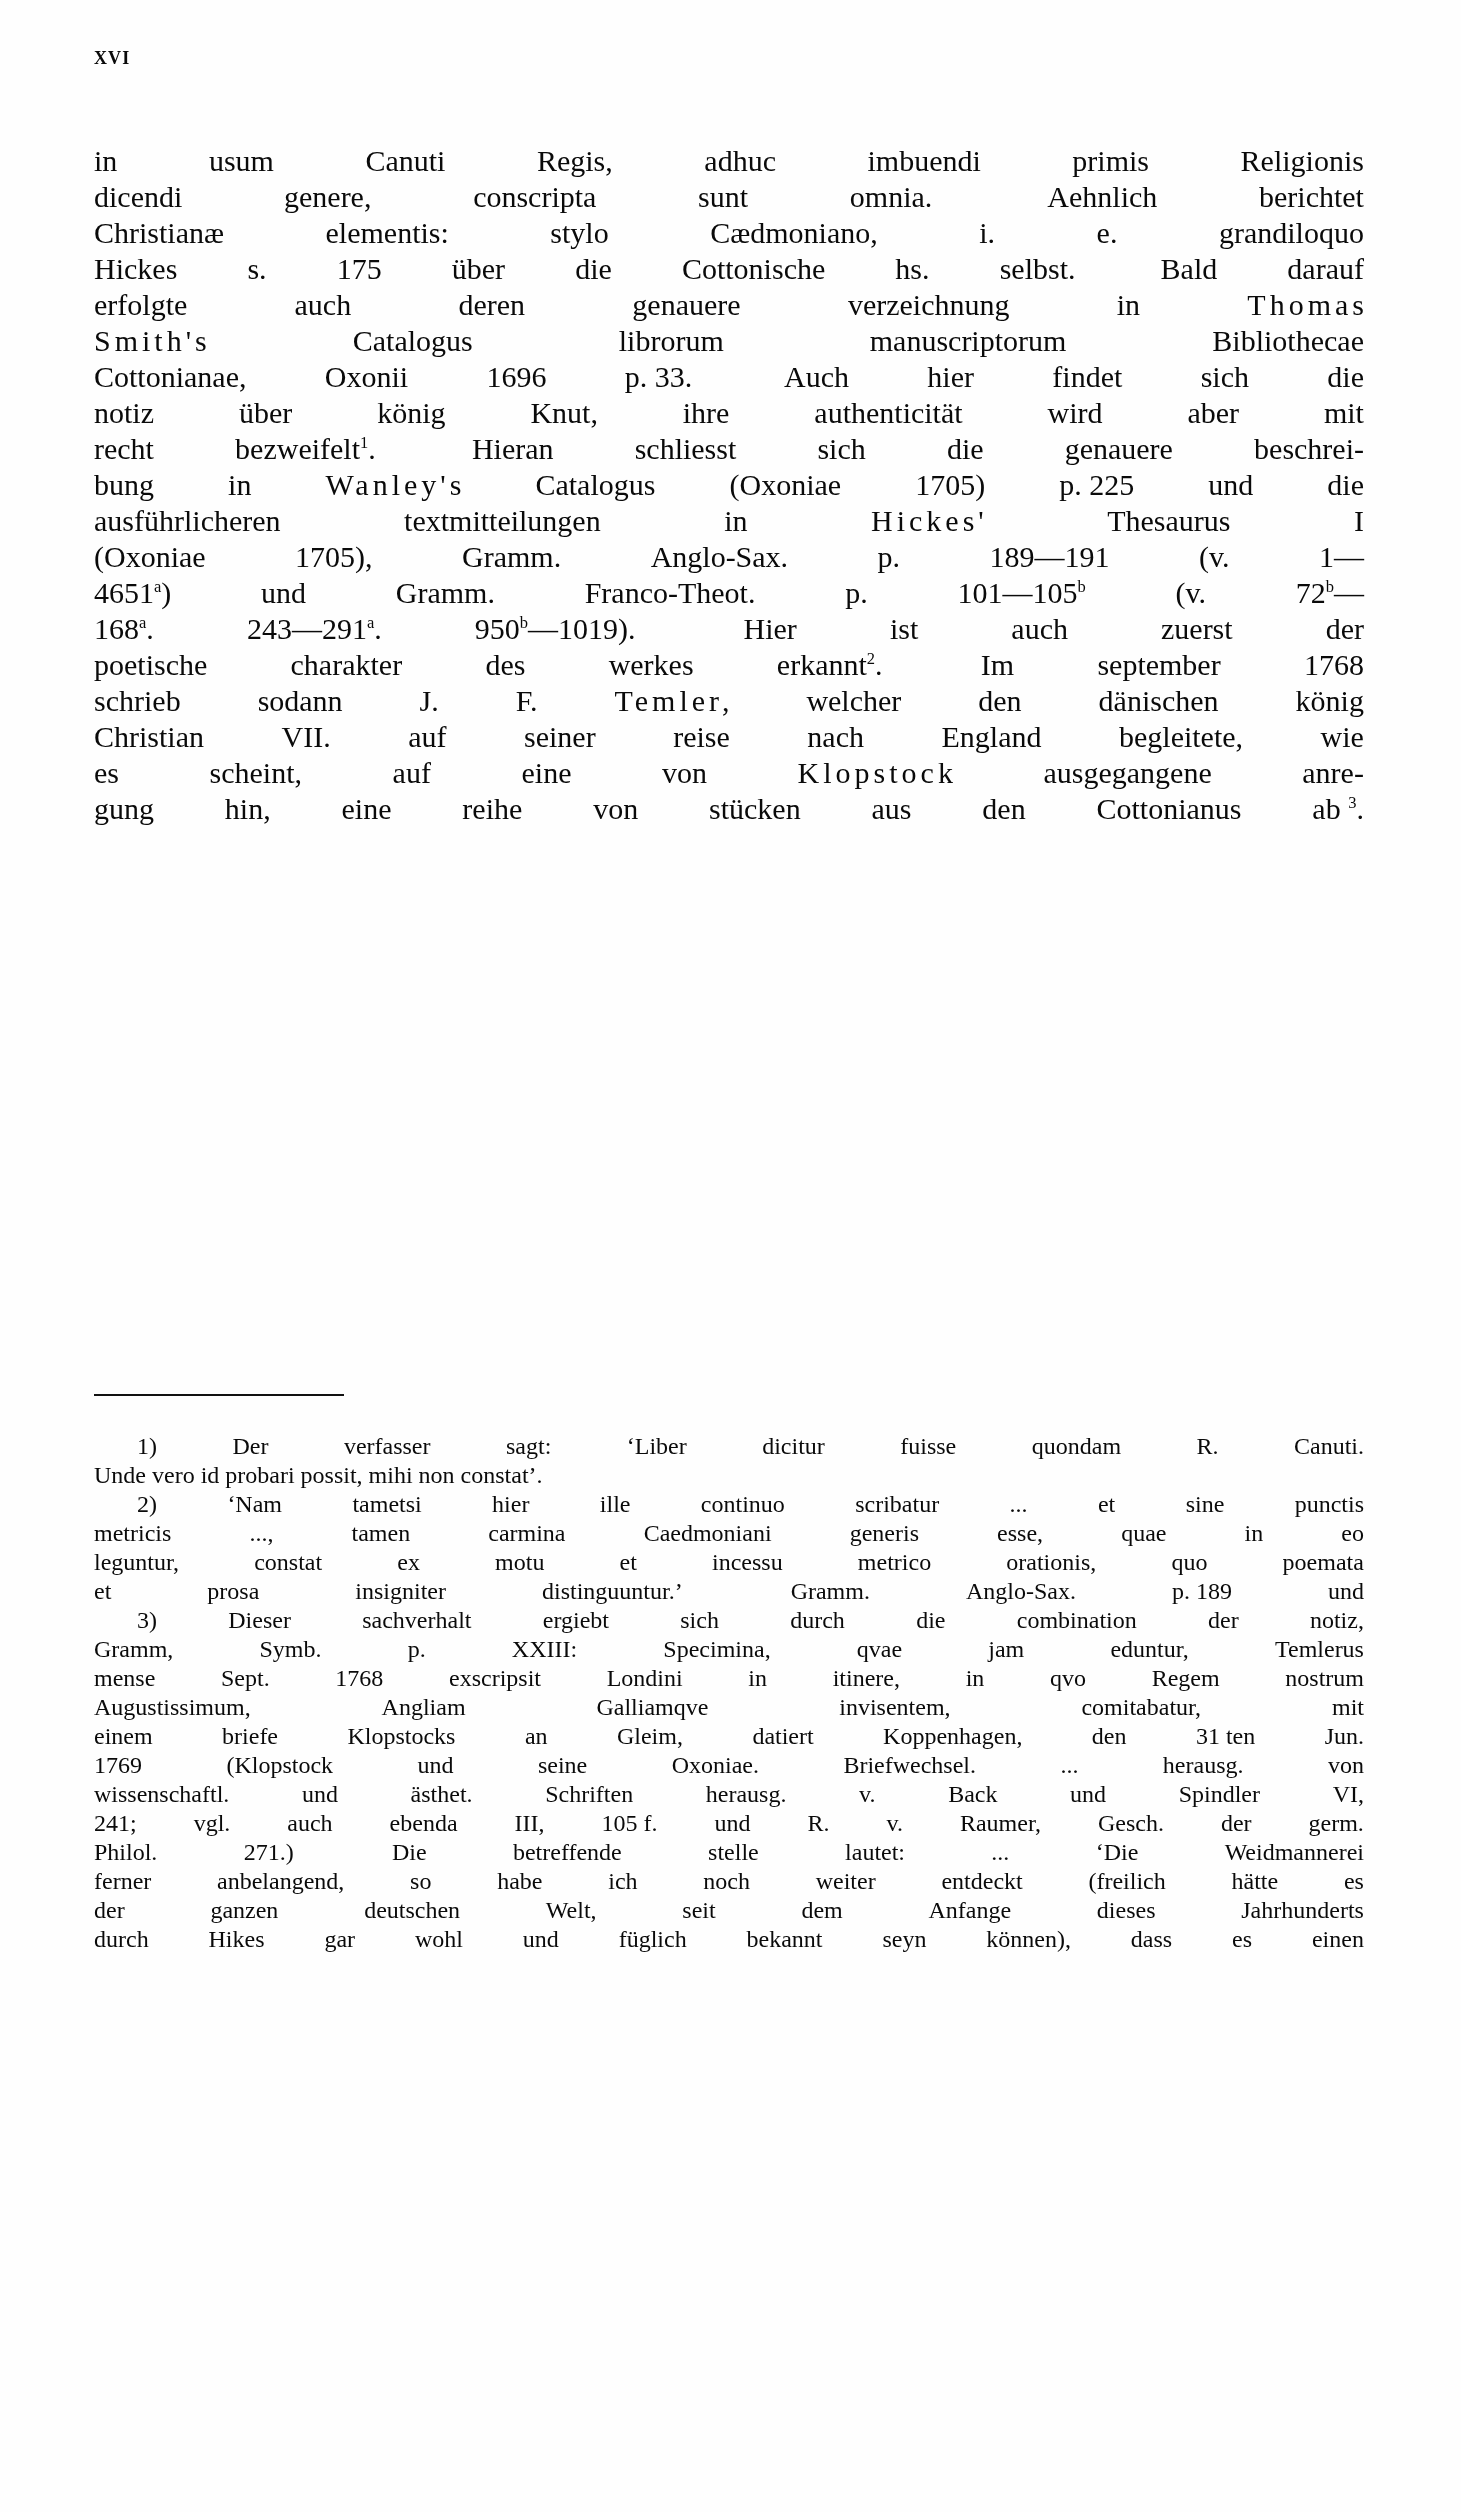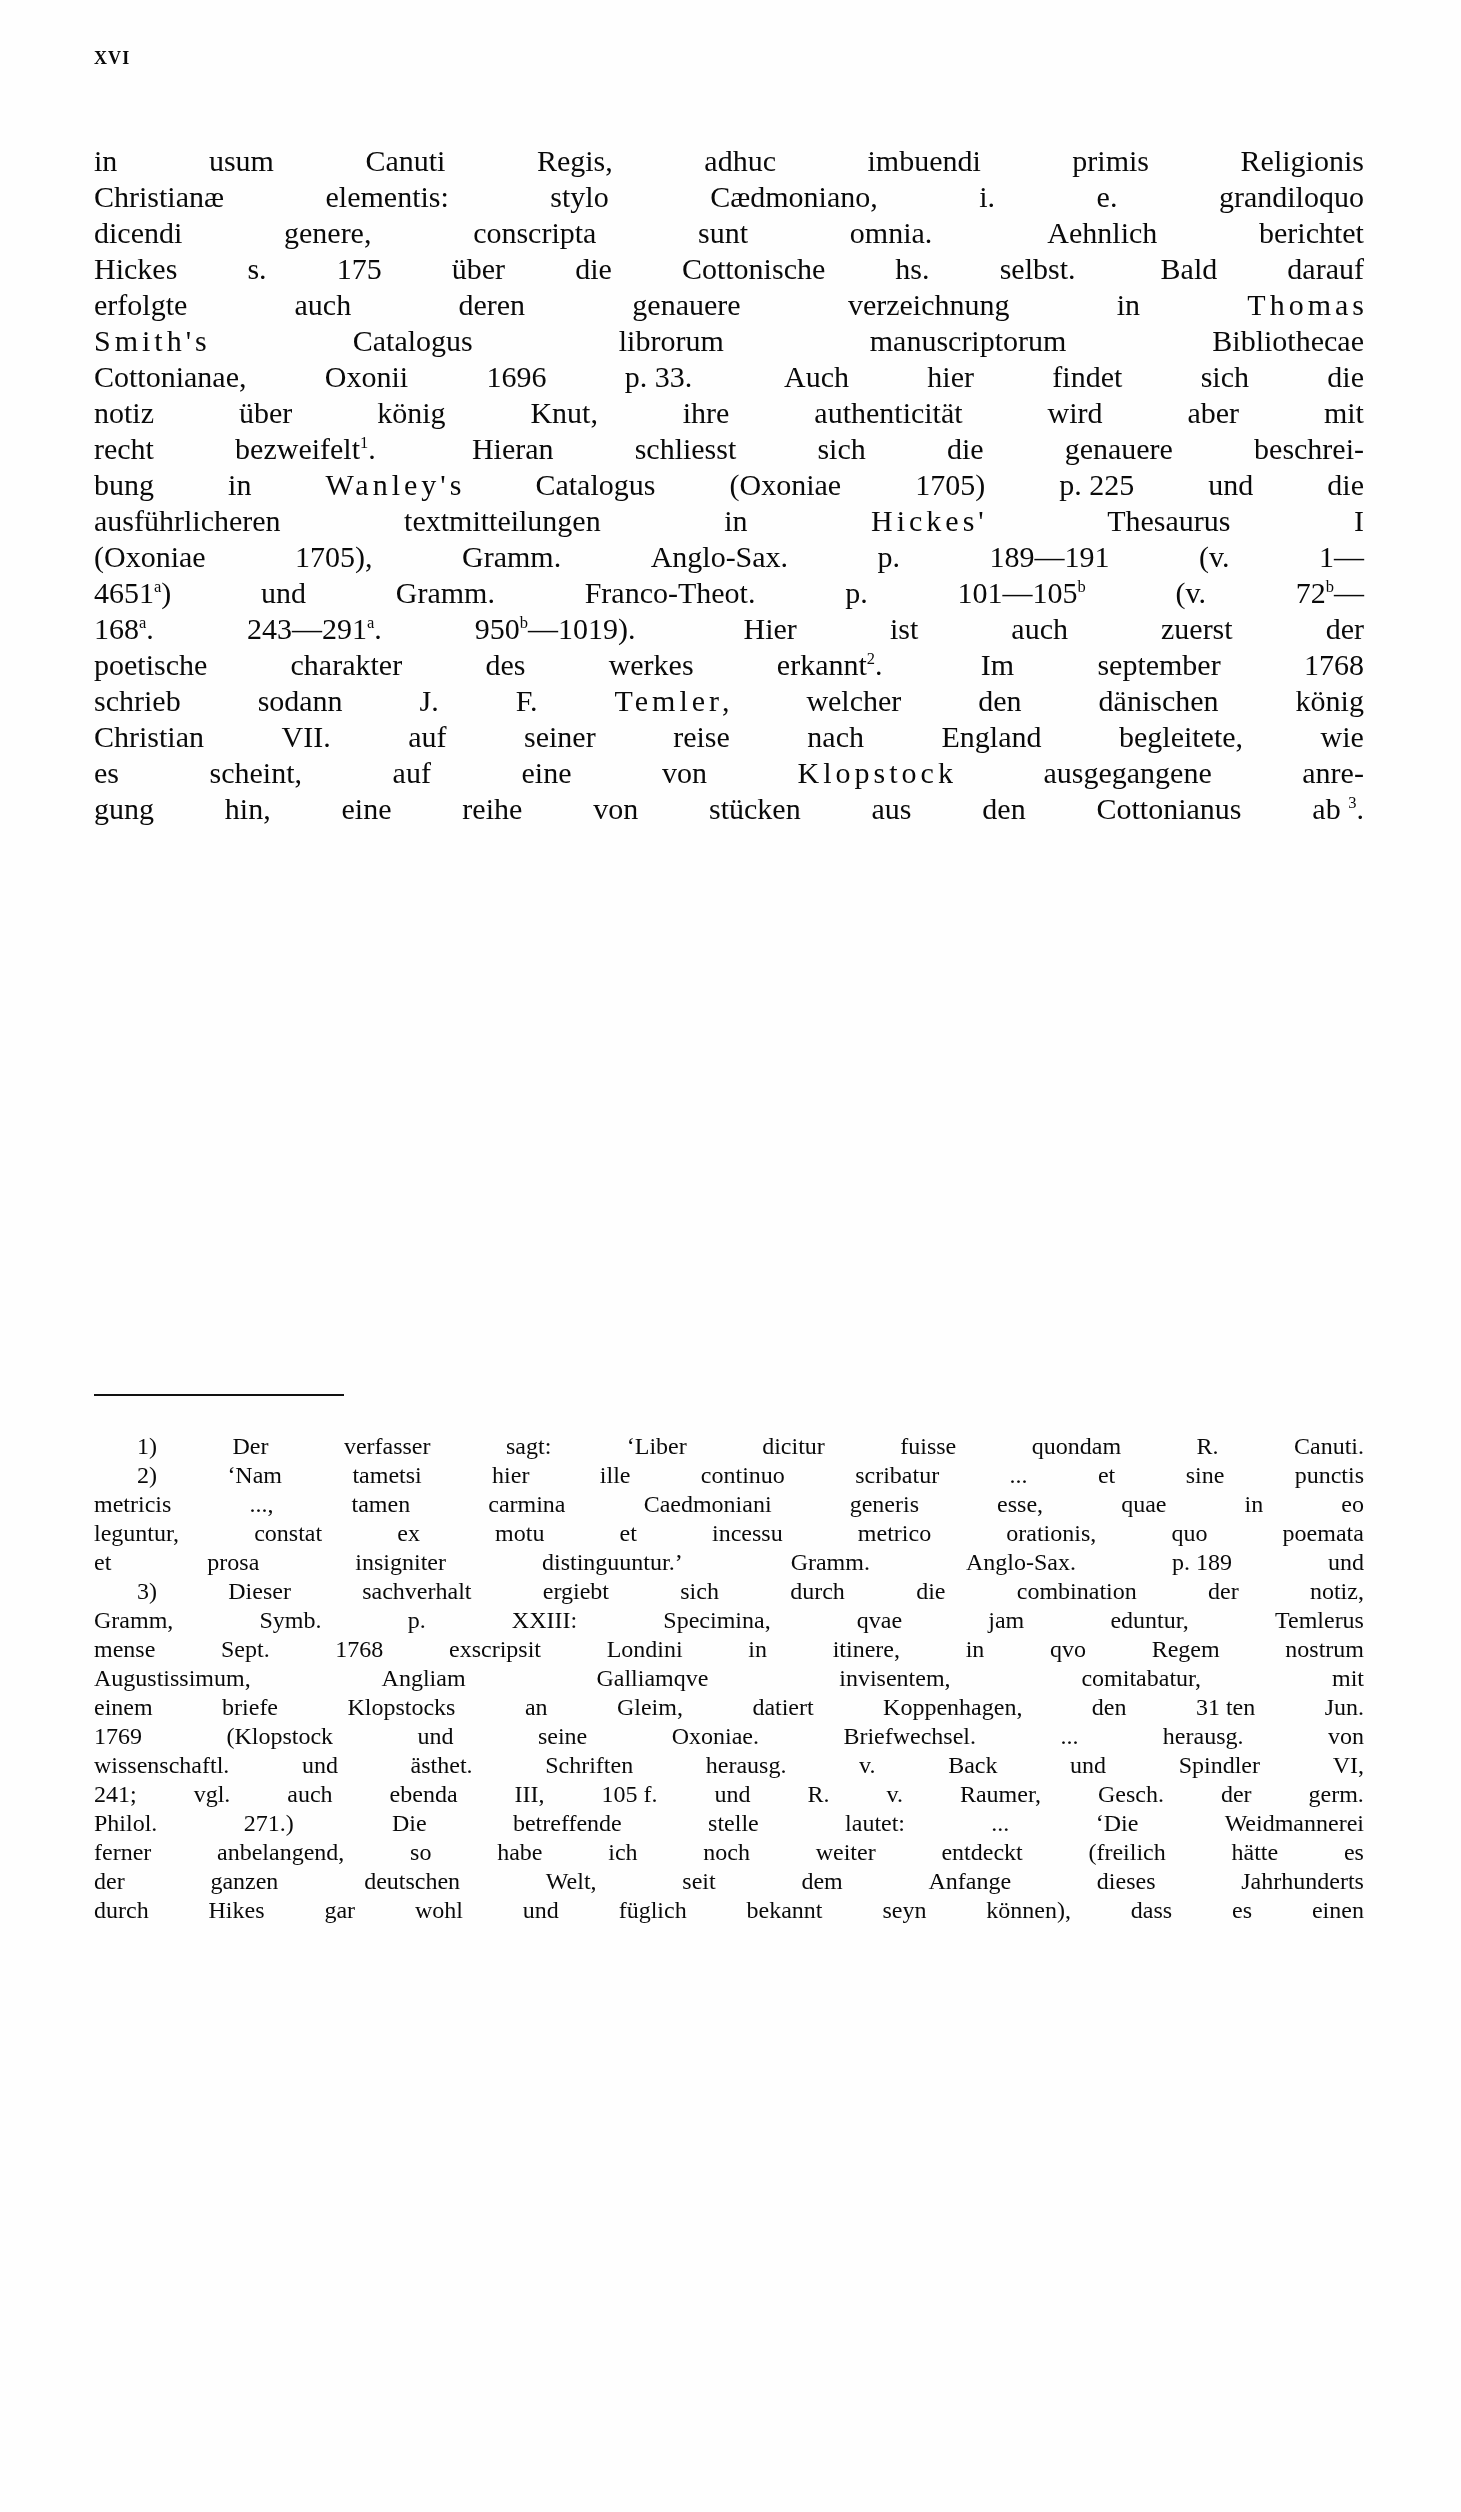--- a/index.html
+++ b/index.html
@@ -119,22 +119,22 @@
 <body>
 
 <div class="page">
 
   <div class="running-head">
     <div class="folio">XVI</div>
   </div>
 
   <div class="body-block">
       <div class="body-line justify"><span class="w">in</span><span class="w">usum</span><span class="w">Canuti</span><span class="w">Regis,</span><span class="w">adhuc</span><span class="w">imbuendi</span><span class="w">primis</span><span class="w">Religionis</span></div>
+      <div class="body-line justify"><span class="w">dicendi</span><span class="w">genere,</span><span class="w">conscripta</span><span class="w">sunt</span><span class="w">omnia.</span><span class="w">  Aehnlich</span><span class="w">berichtet</span></div>
       <div class="body-line justify"><span class="w">Christianæ</span><span class="w">elementis:</span><span class="w">stylo</span><span class="w">Cædmoniano,</span><span class="w">i.</span><span class="w">e.</span><span class="w">grandiloquo</span></div>
-      <div class="body-line justify"><span class="w">dicendi</span><span class="w">genere,</span><span class="w">conscripta</span><span class="w">sunt</span><span class="w">omnia.</span><span class="w">  Aehnlich</span><span class="w">berichtet</span></div>
       <div class="body-line justify"><span class="w">Hickes</span><span class="w">s.</span><span class="w">175</span><span class="w">über</span><span class="w">die</span><span class="w">Cottonische</span><span class="w">hs.</span><span class="w">selbst.</span><span class="w">  Bald</span><span class="w">darauf</span></div>
       <div class="body-line justify"><span class="w">erfolgte</span><span class="w">auch</span><span class="w">deren</span><span class="w">genauere</span><span class="w">verzeichnung</span><span class="w">in</span><span class="w sp">Thomas</span></div>
       <div class="body-line justify"><span class="w sp">Smith's</span><span class="w">Catalogus</span><span class="w">librorum</span><span class="w">manuscriptorum</span><span class="w">Bibliothecae</span></div>
       <div class="body-line justify"><span class="w">Cottonianae,</span><span class="w">Oxonii</span><span class="w">1696</span><span class="w">p. 33.</span><span class="w">  Auch</span><span class="w">hier</span><span class="w">findet</span><span class="w">sich</span><span class="w">die</span></div>
       <div class="body-line justify"><span class="w">notiz</span><span class="w">über</span><span class="w">könig</span><span class="w">Knut,</span><span class="w">ihre</span><span class="w">authenticität</span><span class="w">wird</span><span class="w">aber</span><span class="w">mit</span></div>
       <div class="body-line justify"><span class="w">recht</span><span class="w">bezweifelt<sup>1</sup>.</span><span class="w">  Hieran</span><span class="w">schliesst</span><span class="w">sich</span><span class="w">die</span><span class="w">genauere</span><span class="w">beschrei-</span></div>
       <div class="body-line justify"><span class="w">bung</span><span class="w">in</span><span class="w sp">Wanley's</span><span class="w">Catalogus</span><span class="w">(Oxoniae</span><span class="w">1705)</span><span class="w">p. 225</span><span class="w">und</span><span class="w">die</span></div>
       <div class="body-line justify"><span class="w">ausführlicheren</span><span class="w">textmitteilungen</span><span class="w">in</span><span class="w sp">Hickes'</span><span class="w">Thesaurus</span><span class="w">I</span></div>
       <div class="body-line justify"><span class="w">(Oxoniae</span><span class="w">1705),</span><span class="w">Gramm.</span><span class="w">Anglo‑Sax.</span><span class="w">p.</span><span class="w">189—191</span><span class="w">(v.</span><span class="w">1—</span></div>
       <div class="body-line justify"><span class="w">4651<sup>a</sup>)</span><span class="w">und</span><span class="w">Gramm.</span><span class="w">Franco‑Theot.</span><span class="w">p.</span><span class="w">101—105<sup>b</sup></span><span class="w">(v.</span><span class="w">72<sup>b</sup>—</span></div>
@@ -143,20 +143,21 @@
       <div class="body-line justify"><span class="w">schrieb</span><span class="w">sodann</span><span class="w">J.</span><span class="w">F.</span><span class="w sp">Temler,</span><span class="w">welcher</span><span class="w">den</span><span class="w">dänischen</span><span class="w">könig</span></div>
       <div class="body-line justify"><span class="w">Christian</span><span class="w">VII.</span><span class="w">auf</span><span class="w">seiner</span><span class="w">reise</span><span class="w">nach</span><span class="w">England</span><span class="w">begleitete,</span><span class="w">wie</span></div>
       <div class="body-line justify"><span class="w">es</span><span class="w">scheint,</span><span class="w">auf</span><span class="w">eine</span><span class="w">von</span><span class="w sp">Klopstock</span><span class="w">ausgegangene</span><span class="w">anre-</span></div>
       <div class="body-line justify"><span class="w">gung</span><span class="w">hin,</span><span class="w">eine</span><span class="w">reihe</span><span class="w">von</span><span class="w">stücken</span><span class="w">aus</span><span class="w">den</span><span class="w">Cottonianus</span><span class="w">ab&nbsp;<sup>3</sup>.</span></div>
     </div>
 
   <div class="fn-rule"></div>
 
   <div class="notes-block">
       <div class="note-line justify indent"><span class="w">1)</span><span class="w">Der</span><span class="w">verfasser</span><span class="w">sagt:</span><span class="w">‘Liber</span><span class="w">dicitur</span><span class="w">fuisse</span><span class="w">quondam</span><span class="w">R.</span><span class="w">Canuti.</span></div>
+      <div class="note-line left"><span class="w">Unde vero id probari possit, mihi non constat’.</span></div>
       <div class="note-line justify indent"><span class="w">2)</span><span class="w">‘Nam</span><span class="w">tametsi</span><span class="w">hier</span><span class="w">ille</span><span class="w">continuo</span><span class="w">scribatur</span><span class="w">...</span><span class="w">et</span><span class="w">sine</span><span class="w">punctis</span></div>
       <div class="note-line justify"><span class="w">metricis</span><span class="w">...,</span><span class="w">tamen</span><span class="w">carmina</span><span class="w">Caedmoniani</span><span class="w">generis</span><span class="w">esse,</span><span class="w">quae</span><span class="w">in</span><span class="w">eo</span></div>
       <div class="note-line justify"><span class="w">leguntur,</span><span class="w">constat</span><span class="w">ex</span><span class="w">motu</span><span class="w">et</span><span class="w">incessu</span><span class="w">metrico</span><span class="w">orationis,</span><span class="w">quo</span><span class="w">poemata</span></div>
       <div class="note-line justify"><span class="w">et</span><span class="w">prosa</span><span class="w">insigniter</span><span class="w">distinguuntur.’</span><span class="w">  Gramm.</span><span class="w">Anglo‑Sax.</span><span class="w">p. 189</span><span class="w">und</span></div>
       <div class="note-line justify indent"><span class="w">3)</span><span class="w">Dieser</span><span class="w">sachverhalt</span><span class="w">ergiebt</span><span class="w">sich</span><span class="w">durch</span><span class="w">die</span><span class="w">combination</span><span class="w">der</span><span class="w">notiz,</span></div>
       <div class="note-line justify"><span class="w">Gramm,</span><span class="w">Symb.</span><span class="w">p.</span><span class="w">XXIII:</span><span class="w">Specimina,</span><span class="w">qvae</span><span class="w">jam</span><span class="w">eduntur,</span><span class="w">Temlerus</span></div>
       <div class="note-line justify"><span class="w">mense</span><span class="w">Sept.</span><span class="w">1768</span><span class="w">exscripsit</span><span class="w">Londini</span><span class="w">in</span><span class="w">itinere,</span><span class="w">in</span><span class="w">qvo</span><span class="w">Regem</span><span class="w">nostrum</span></div>
       <div class="note-line justify"><span class="w">Augustissimum,</span><span class="w">Angliam</span><span class="w">Galliamqve</span><span class="w">invisentem,</span><span class="w">comitabatur,</span><span class="w">mit</span></div>
       <div class="note-line justify"><span class="w">einem</span><span class="w">briefe</span><span class="w">Klopstocks</span><span class="w">an</span><span class="w">Gleim,</span><span class="w">datiert</span><span class="w">Koppenhagen,</span><span class="w">den</span><span class="w">31 ten</span><span class="w">Jun.</span></div>
       <div class="note-line justify"><span class="w">1769</span><span class="w">(Klopstock</span><span class="w">und</span><span class="w">seine</span><span class="w">Oxoniae.</span><span class="w">Briefwechsel.</span><span class="w">...</span><span class="w">herausg.</span><span class="w">von</span></div>

